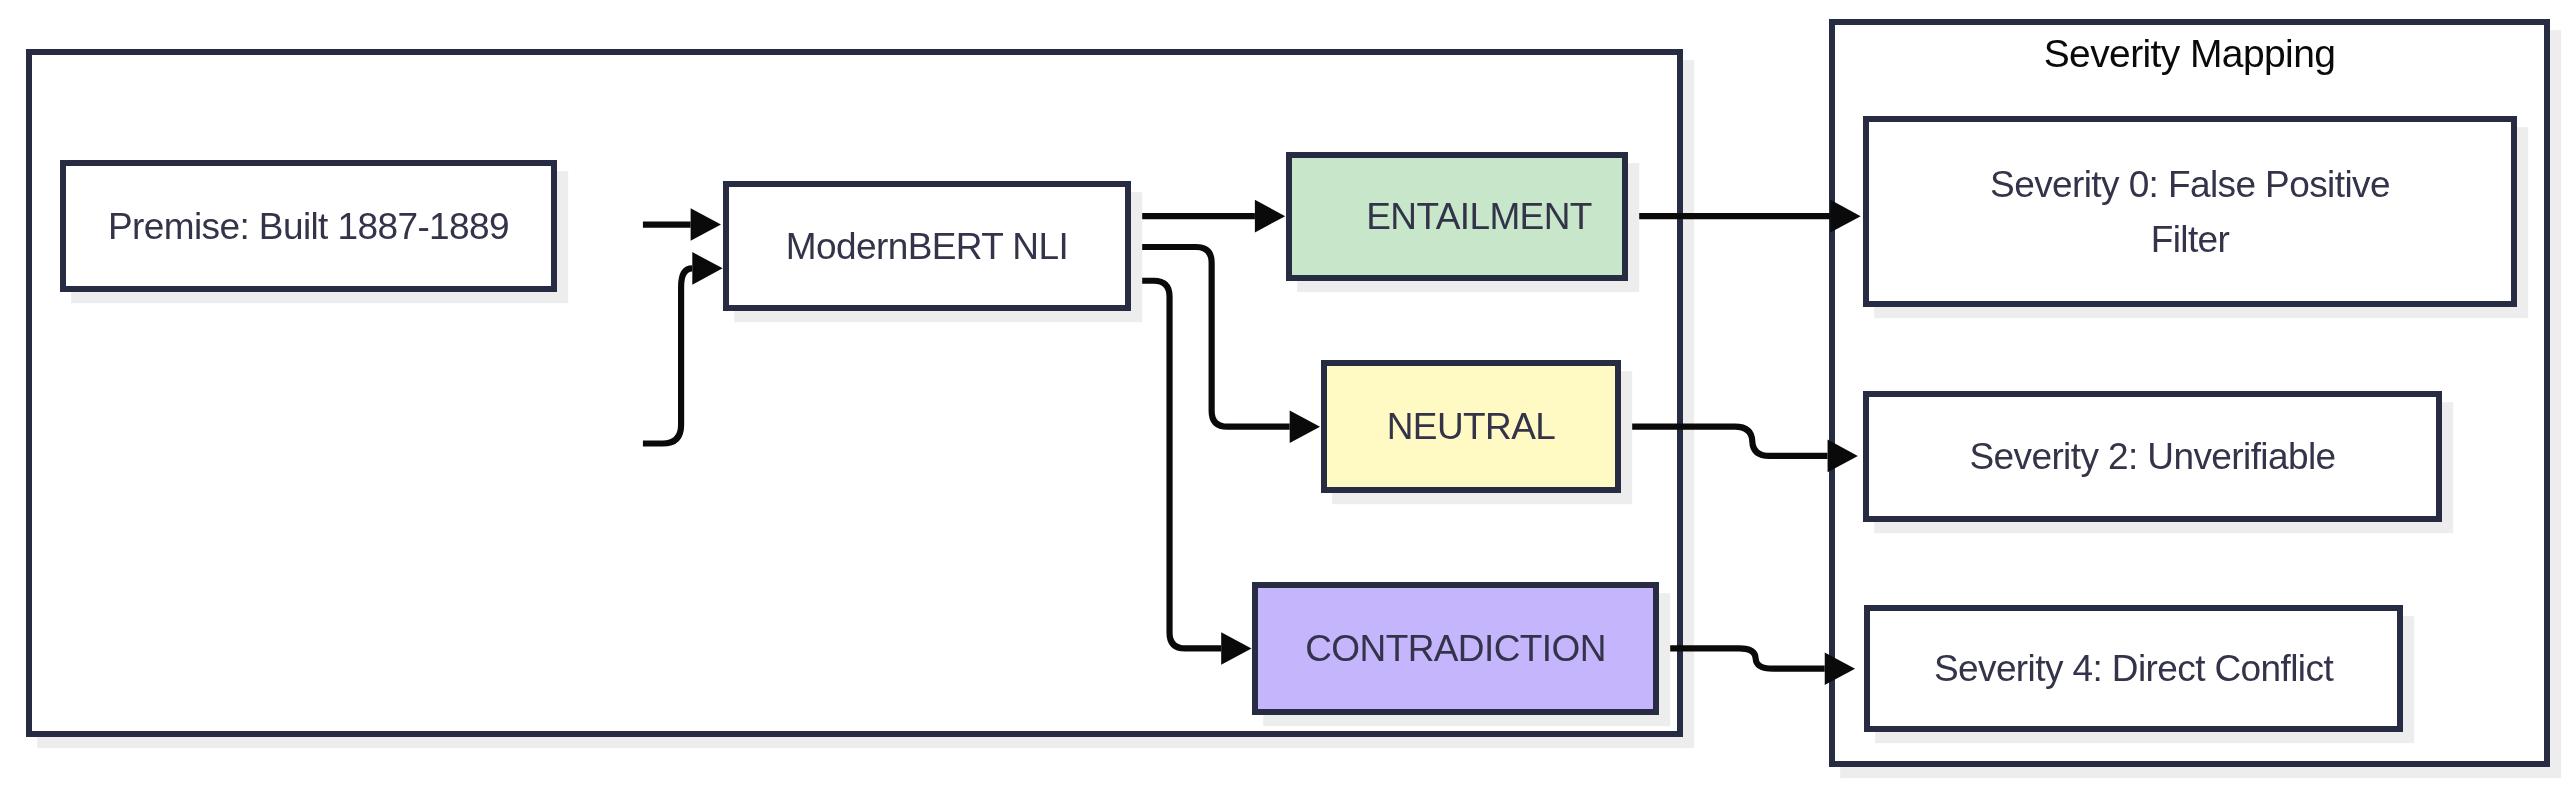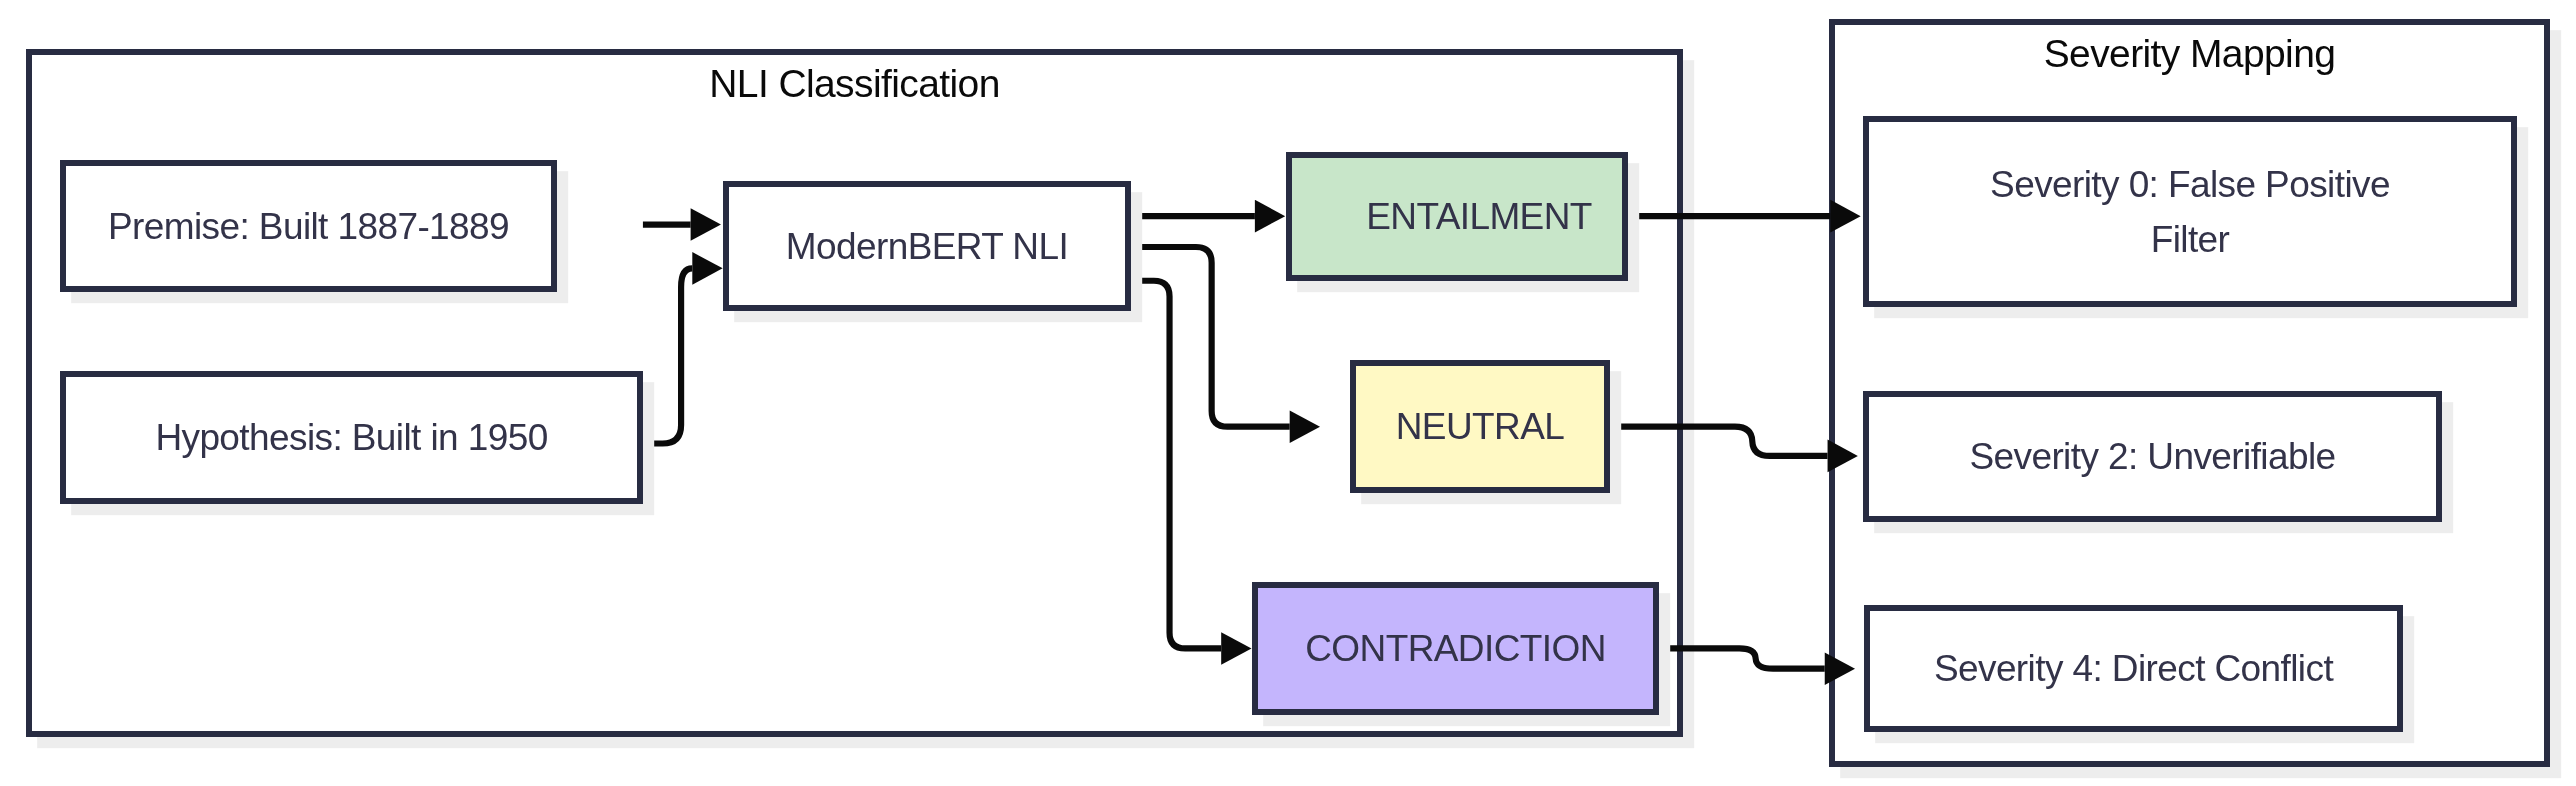--- a/index.html
+++ b/index.html
@@ -49,21 +49,21 @@
     font-weight: 400;
     letter-spacing: -0.6px;
     color: #333349;
     line-height: 55px;
     white-space: pre-line;
   }
   #node-premise       { left: 60px;  top: 160px;  width: 497px; height: 132px; }
   #node-hypothesis    { left: 60px;  top: 371px;  width: 583px; height: 133px; }
   #node-modernbert    { left: 723px; top: 181px;  width: 408px;  height: 130px; }
   #node-entailment    { left: 1286px; top: 152px;  width: 342px;  height: 129px; background: #c8e6c9; padding-left: 44px; }
-  #node-neutral       { left: 1321px; top: 360px;  width: 260px;  height: 133px; background: #fff9c4; margin-left: 29px; }
+  #node-neutral       { left: 1321px; top: 360px;  width: 300px;  height: 133px; background: #fff9c4; }
   #node-contradiction { left: 1252px; top: 582px; width: 407px;  height: 133px; background: #c4b5fd; }
   #node-severity0     { left: 1863px; top: 116px;  width: 654px; height: 191px; }
   #node-severity2     { left: 1863px; top: 391px;  width: 579px; height: 131px; }
   #node-severity4     { left: 1864px; top: 605px; width: 539px; height: 127px; }
 
   
   #edges {
     position: absolute;
     left: 0; top: 0;
     width: 2576px;
@@ -78,44 +78,40 @@
   }
 </style>
 </head>
 <body>
 
 <div id="canvas">
 
   <div class="container" id="container-nli"></div>
   <div class="container" id="container-sev"></div>
 
-  <div class="container-title" id="title-nli">NLI Classification</div>
   <div class="container-title" id="title-sev">Severity Mapping</div>
 
   <svg id="edges" xmlns="http://www.w3.org/2000/svg" viewBox="0 0 4588 1400" width="2576" height="786">
     <defs>
       <marker id="arrowhead" markerUnits="userSpaceOnUse" markerWidth="58" markerHeight="66" refX="1" refY="33" orient="auto">
         <path d="M1,4 L55,33 L1,62 Z" fill="#0a0a0a"></path>
       </marker>
     </defs>
     <path class="edge" d="M 1145 400 H 1230" marker-end="url(#arrowhead)"></path>
     <path class="edge" d="M 1145 790 H 1180 Q 1213 790 1213 757 V 511 Q 1213 478 1233 478" marker-end="url(#arrowhead)"></path>
     <path class="edge" d="M 2013 385 H 2235" marker-end="url(#arrowhead)"></path>
     <path class="edge" d="M 2013 440 H 2130 Q 2158 440 2158 468 V 732 Q 2158 760 2186 760 H 2297" marker-end="url(#arrowhead)"></path>
     <path class="edge" d="M 2013 500 H 2055 Q 2083 500 2083 528 V 1127 Q 2083 1155 2111 1155 H 2175" marker-end="url(#arrowhead)"></path>
     <path class="edge" d="M 2900 385 H 3260" marker-end="url(#arrowhead)"></path>
     <path class="edge" d="M 2815 760 H 3090 Q 3120 760 3121 786 Q 3122 812 3152 812 H 3255" marker-end="url(#arrowhead)"></path>
     <path class="edge" d="M 2955 1155 H 3098 Q 3126 1155 3127 1173 Q 3128 1191 3158 1191 H 3250" marker-end="url(#arrowhead)"></path>
   </svg>
 
   <div class="node" id="node-premise">
     <span>Premise: Built 1887-1889</span>
-  </div>
-  <div class="node" id="node-hypothesis">
-    <span>Hypothesis: Built in 1950</span>
   </div>
   <div class="node" id="node-modernbert">
     <span>ModernBERT NLI</span>
   </div>
   <div class="node" id="node-entailment">
     <span>ENTAILMENT</span>
   </div>
   <div class="node" id="node-neutral">
     <span>NEUTRAL</span>
   </div>

